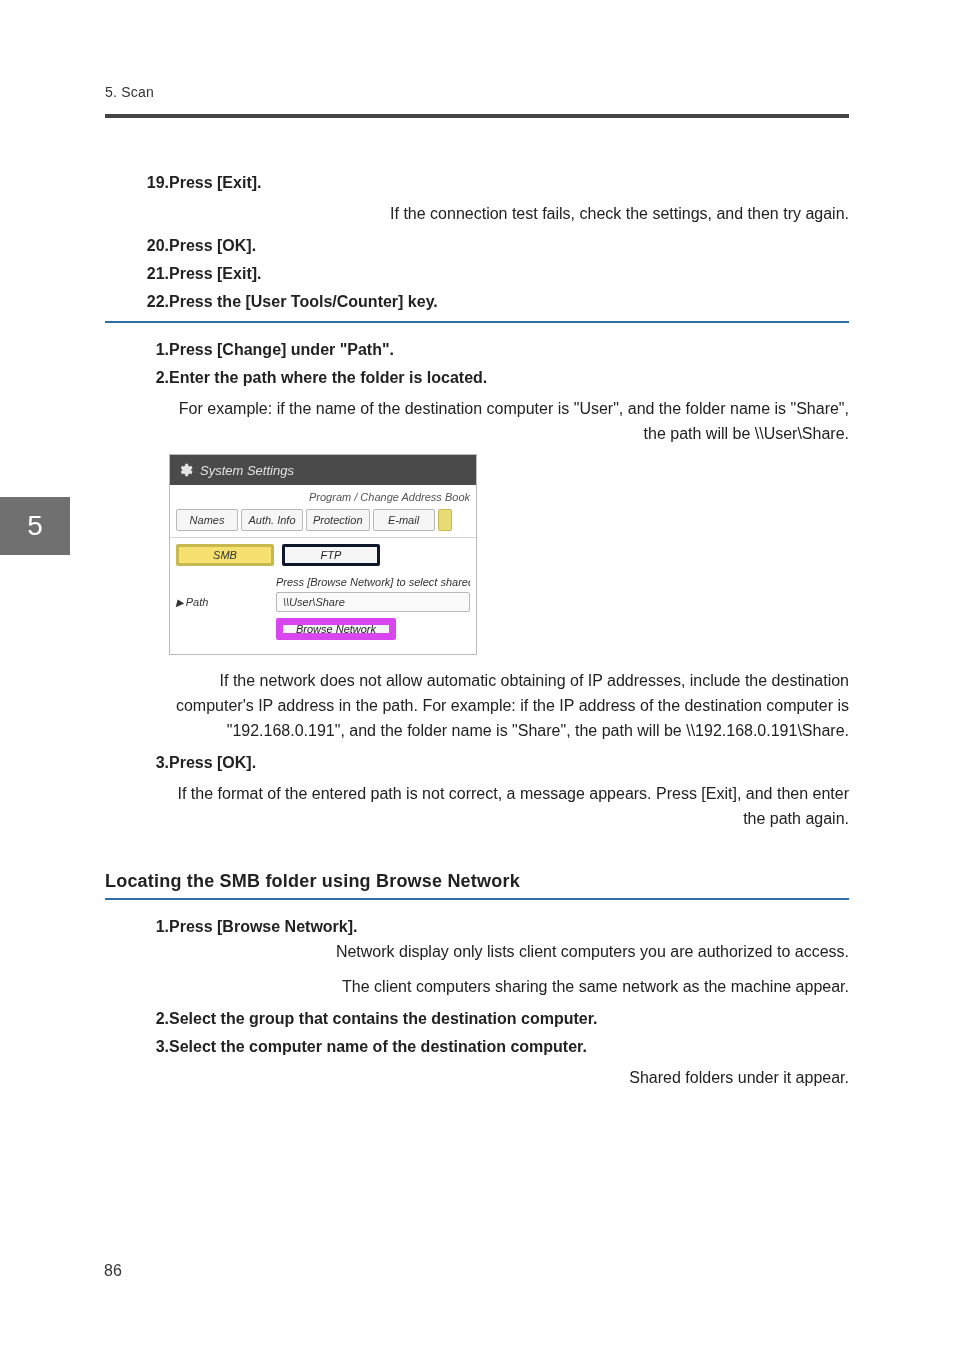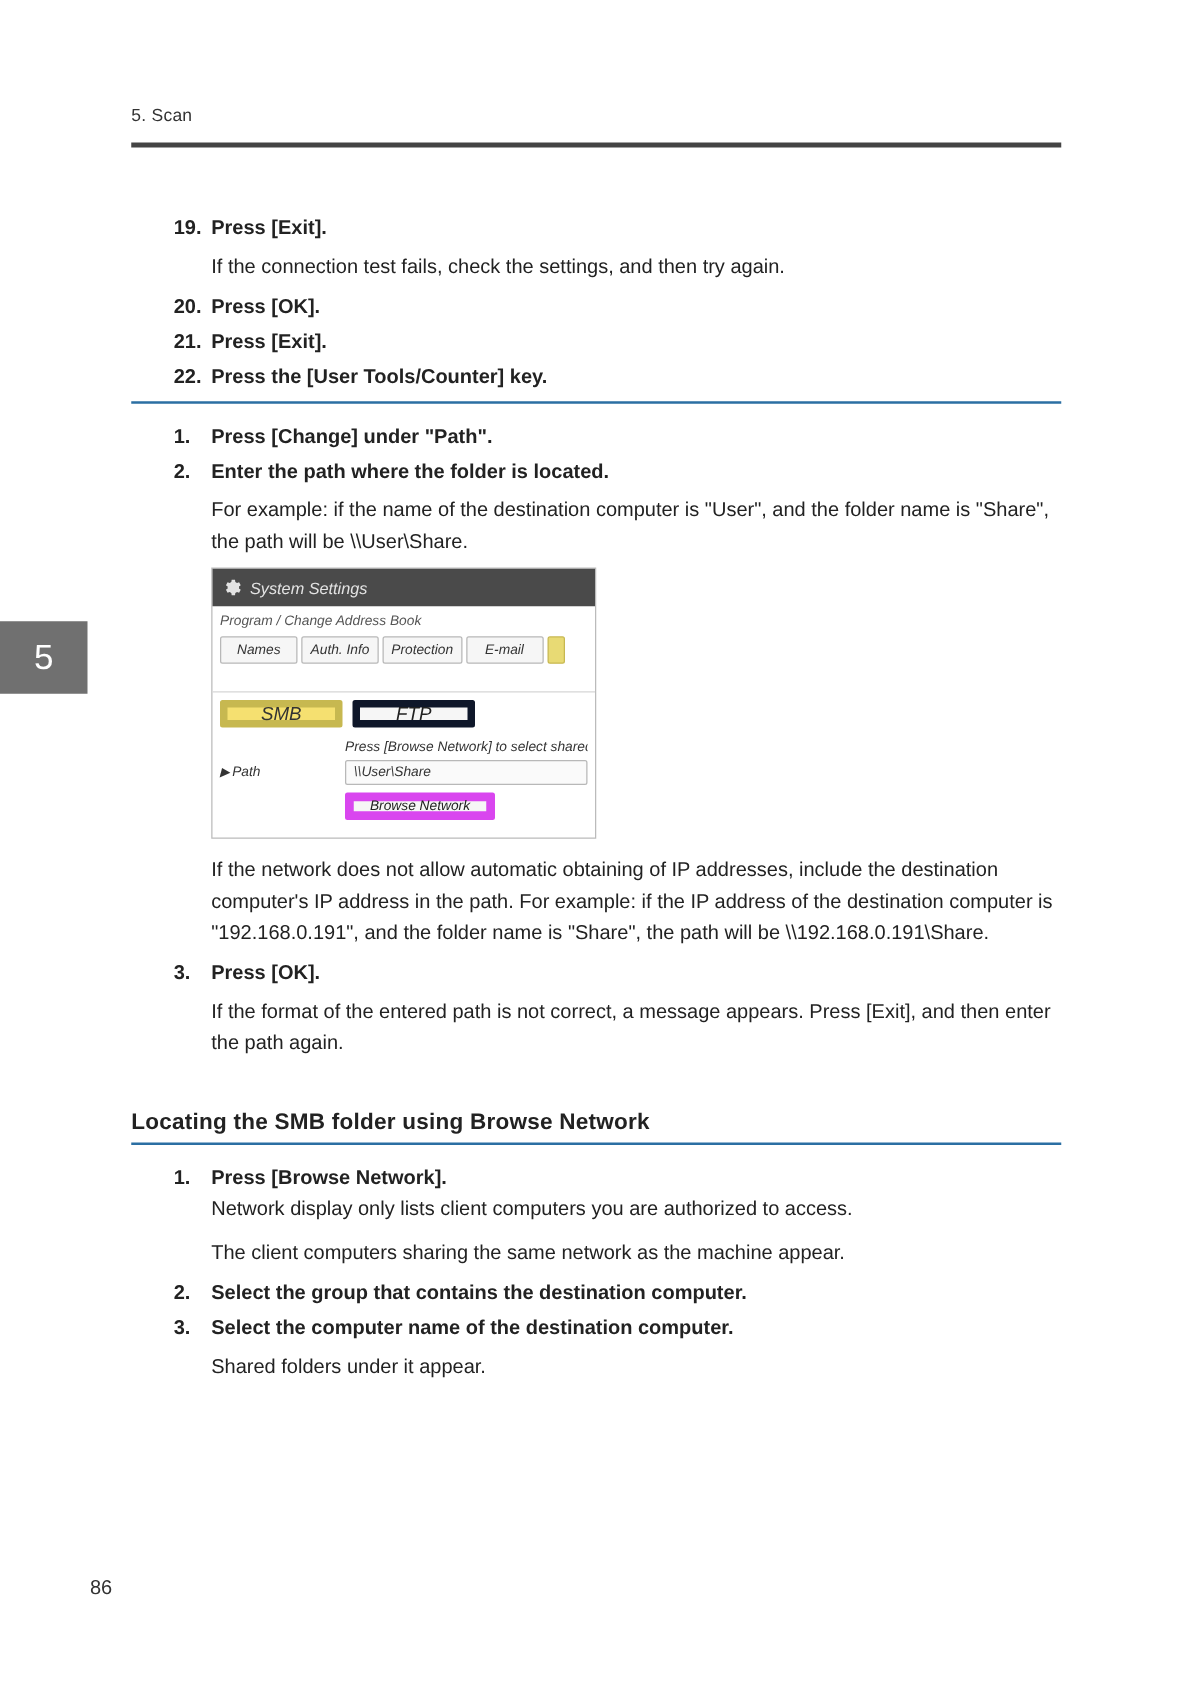--- a/index.html
+++ b/index.html
@@ -1,43 +1,43 @@
 <!DOCTYPE html>
 <html><head>
 <meta charset="utf-8">
 <style>
   * { box-sizing: border-box; margin: 0; padding: 0; }
   html, body { width: 954px; height: 1354px; background: #fff; font-family: "Segoe UI", "Helvetica Neue", Arial, sans-serif; color: #222; }
   .page { position: relative; width: 954px; height: 1354px; padding: 84px 105px 40px 105px; }
   .header-chapter { font-size: 14px; color: #333; margin-bottom: 14px; letter-spacing: 0.2px; }
   .header-rule { height: 4px; background: #444; width: 100%; margin-bottom: 56px; }
   .chapter-tab { position: absolute; left: 0; top: 497px; width: 70px; height: 58px; background: #707070; color: #fff; font-size: 28px; display: flex; align-items: center; justify-content: center; border-radius: 0; font-weight: 400; }
-  .page-number { position: absolute; left: 72px; bottom: 74px; font-size: 16px; color: #333; }
+  .page-number { position: absolute; left: 104px; bottom: 74px; font-size: 16px; color: #333; }
 
   ol.steps { list-style: none; margin-left: 34px; }
-  ol.steps > li { margin-bottom: 10px; }
+  ol.steps > li { margin-bottom: 10px; text-align: right; }
   .step-row { display: flex; align-items: baseline; }
   .step-num { font-weight: 700; font-size: 16px; min-width: 30px; }
   .step-text { font-weight: 700; font-size: 16px; }
   .step-body { font-size: 16px; font-weight: 400; margin-left: 30px; margin-top: 10px; line-height: 1.55; color: #222; }
 
   .section-title { font-weight: 700; font-size: 18px; margin-top: 40px; margin-bottom: 6px; letter-spacing: 0.2px; }
   .section-rule { height: 2px; background: #2b6fa3; width: 100%; margin-bottom: 18px; }
 
   
   .ui-panel { width: 308px; margin-left: 30px; margin-top: 8px; margin-bottom: 14px; border: 1px solid #bbb; background: #fff; font-family: Tahoma, Arial, sans-serif; font-style: italic; }
   .ui-titlebar { background: #4a4a4a; color: #e3e3e3; height: 30px; display: flex; align-items: center; padding: 0 6px; font-size: 13px; }
   .ui-gear { width: 18px; height: 18px; margin-right: 6px; display: inline-flex; align-items: center; justify-content: center; }
   .ui-gear svg { width: 16px; height: 16px; }
   .ui-subhead { font-size: 11px; color: #555; padding: 6px 6px 4px 6px; }
-  .ui-tabs { display: flex; gap: 3px; padding: 2px 6px 22px 6px; border-bottom: 1px solid #d6d6d6; }
+  .ui-tabs { display: flex; gap: 3px; padding: 2px 6px 6px 6px; border-bottom: 1px solid #d6d6d6; }
   .ui-tab { flex: 0 0 auto; height: 22px; min-width: 62px; border: 1px solid #b8b8b8; background: #f6f6f6; font-size: 11px; color: #333; display: flex; align-items: center; justify-content: center; border-radius: 2px; padding: 0 6px; }
   .ui-tab.cut { min-width: 8px; background: #e8da74; border-color: #c7b850; overflow: hidden; }
   .ui-proto-row { display: flex; gap: 8px; padding: 6px 6px 10px 6px; }
-  .ui-proto { height: 22px; width: 98px; border: 6px solid #0f172a; background: #f6f6f6; display: flex; align-items: center; justify-content: center; font-size: 15px; border-radius: 2px; }
+  .ui-proto { height: 22px; width: 98px; border: 3px solid #0f172a; background: #f6f6f6; display: flex; align-items: center; justify-content: center; font-size: 11px; border-radius: 2px; }
   .ui-proto.active { background: #f5e070; border-color: #c7b850; color: #333; }
   .ui-body { padding: 0 6px 14px 6px; }
   .ui-instruct { font-size: 11px; color: #333; margin-left: 100px; margin-bottom: 4px; white-space: nowrap; overflow: hidden; }
   .ui-path-row { display: flex; align-items: center; }
   .ui-path-label { font-size: 11px; color: #333; width: 100px; display: flex; align-items: center; }
   .ui-path-tri { margin-right: 2px; font-size: 10px; }
   .ui-path-box { flex: 1; height: 20px; border: 1px solid #b8b8b8; background: #fafafa; font-size: 11px; padding: 0 6px; display: flex; align-items: center; color: #333; border-radius: 2px; }
   .ui-browse { margin-top: 6px; margin-left: 100px; height: 22px; width: 120px; border: 7px solid #d946ef; background: #f6f6f6; font-size: 11px; display: flex; align-items: center; justify-content: center; border-radius: 2px; }
 
 </style>

